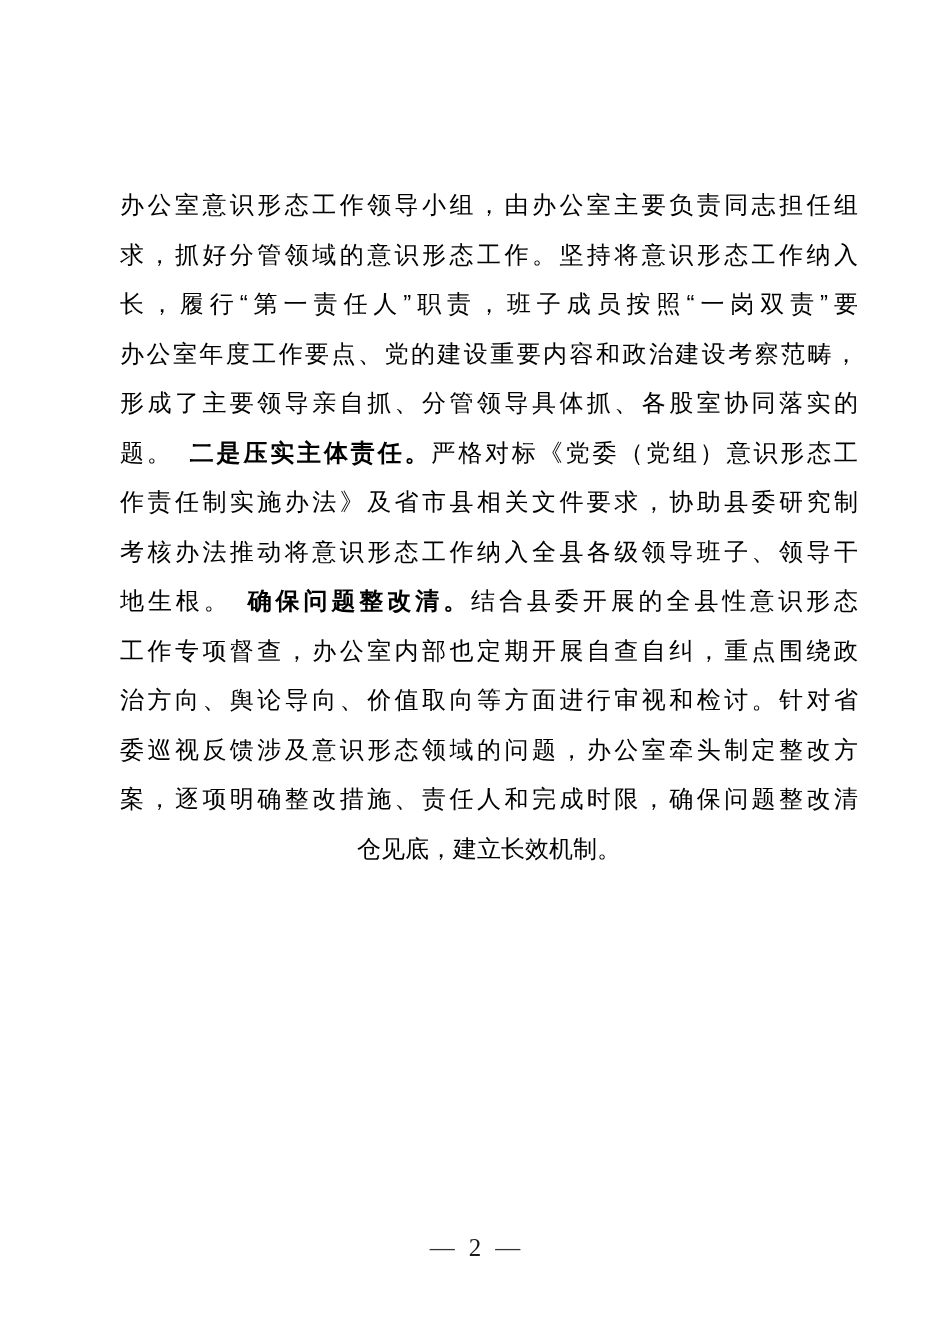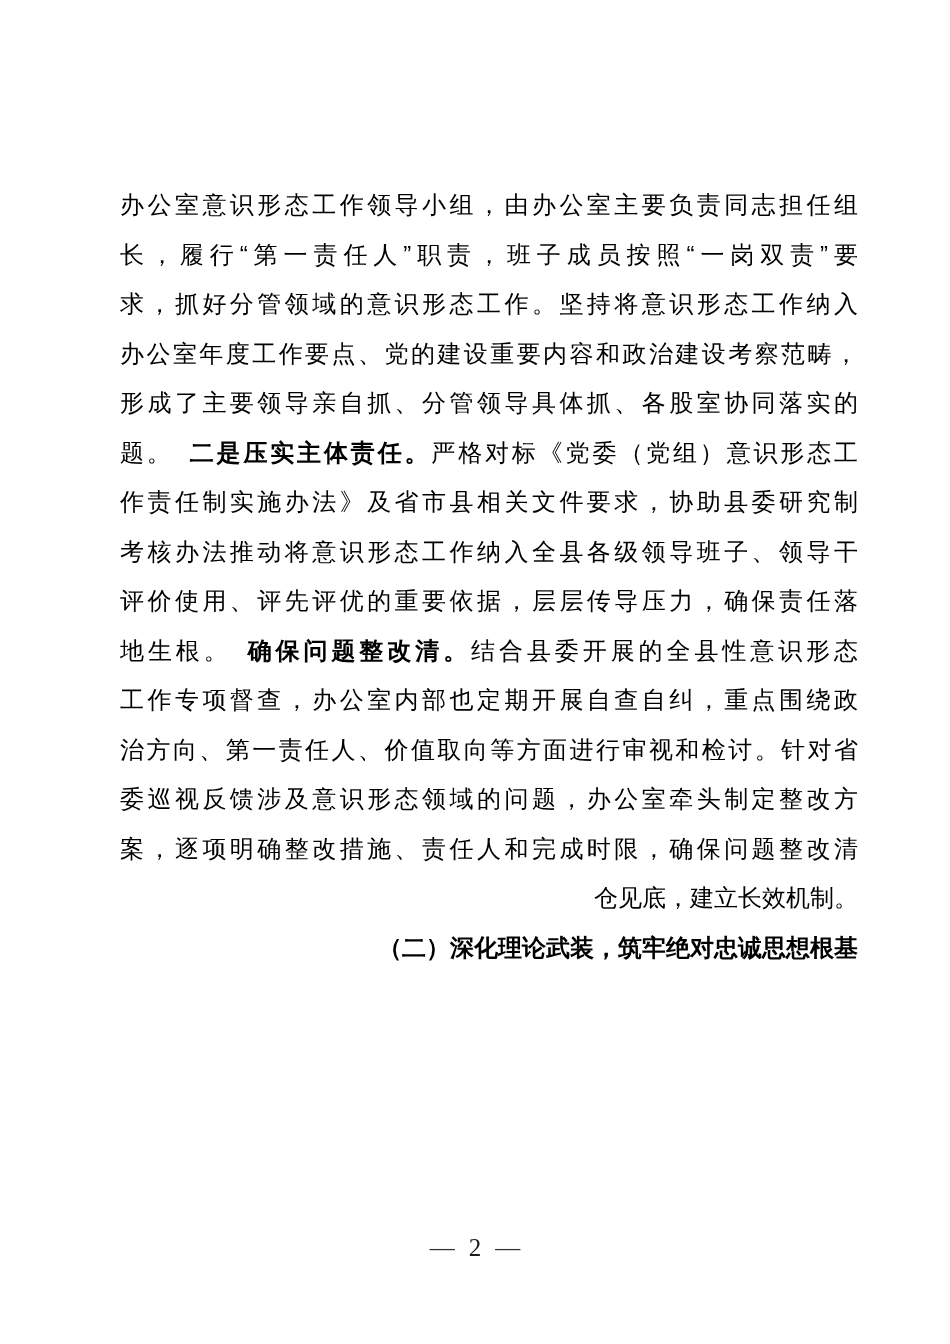--- a/index.html
+++ b/index.html
@@ -28,21 +28,21 @@
   .line {
     width: 100%;
     white-space: normal;
   }
   .line.justify {
     text-align: justify;
     text-align-last: justify;
     text-justify: inter-character;
   }
   .line.plain {
-    text-align: right;
+    text-align: center;
   }
   .line.indent {
     text-indent: 2em;
   }
   .bold {
     font-weight: 600;
     margin-left: 16px;
   }
   .footer {
     position: absolute;
@@ -60,34 +60,32 @@
   .footer .num {
     color: #1a1a1a;
   }
 </style>
 </head>
 <body>
 
 <div class="page">
   <div class="doc-body">
       <div class="line justify"><span>办公室意识形态工作领导小组，由办公室主要负责同志担任组</span></div>
+      <div class="line justify"><span>求，抓好分管领域的意识形态工作。坚持将意识形态工作纳入</span></div>
       <div class="line justify"><span>长，履行“第一责任人”职责，班子成员按照“一岗双责”要</span></div>
-      <div class="line justify"><span>求，抓好分管领域的意识形态工作。坚持将意识形态工作纳入</span></div>
       <div class="line justify"><span>办公室年度工作要点、党的建设重要内容和政治建设考察范畴，</span></div>
       <div class="line justify"><span>形成了主要领导亲自抓、分管领导具体抓、各股室协同落实的</span></div>
       <div class="line justify"><span>题。</span><span class="bold">二是压实主体责任。</span><span>严格对标《党委（党组）意识形态工</span></div>
       <div class="line justify"><span>作责任制实施办法》及省市县相关文件要求，协助县委研究制</span></div>
       <div class="line justify"><span>考核办法推动将意识形态工作纳入全县各级领导班子、领导干</span></div>
-      <div class="line justify"><span>评价使用、评先评优的重要依据，层层传导压力，确保责任落</span></div>
       <div class="line justify"><span>地生根。</span><span class="bold">确保问题整改清。</span><span>结合县委开展的全县性意识形态</span></div>
       <div class="line justify"><span>工作专项督查，办公室内部也定期开展自查自纠，重点围绕政</span></div>
-      <div class="line justify"><span>治方向、第一责任人、价值取向等方面进行审视和检讨。针对省</span></div>
+      <div class="line justify"><span>治方向、舆论导向、价值取向等方面进行审视和检讨。针对省</span></div>
       <div class="line justify"><span>委巡视反馈涉及意识形态领域的问题，办公室牵头制定整改方</span></div>
       <div class="line justify"><span>案，逐项明确整改措施、责任人和完成时限，确保问题整改清</span></div>
       <div class="line plain"><span>仓见底，建立长效机制。</span></div>
-      <div class="line plain indent"><span class="bold">（二）深化理论武装，筑牢绝对忠诚思想根基</span></div>
     </div>
   <div class="footer">
     <span>—</span>
     <span class="num">2</span>
     <span>—</span>
   </div>
 </div>
 
 </body></html>

